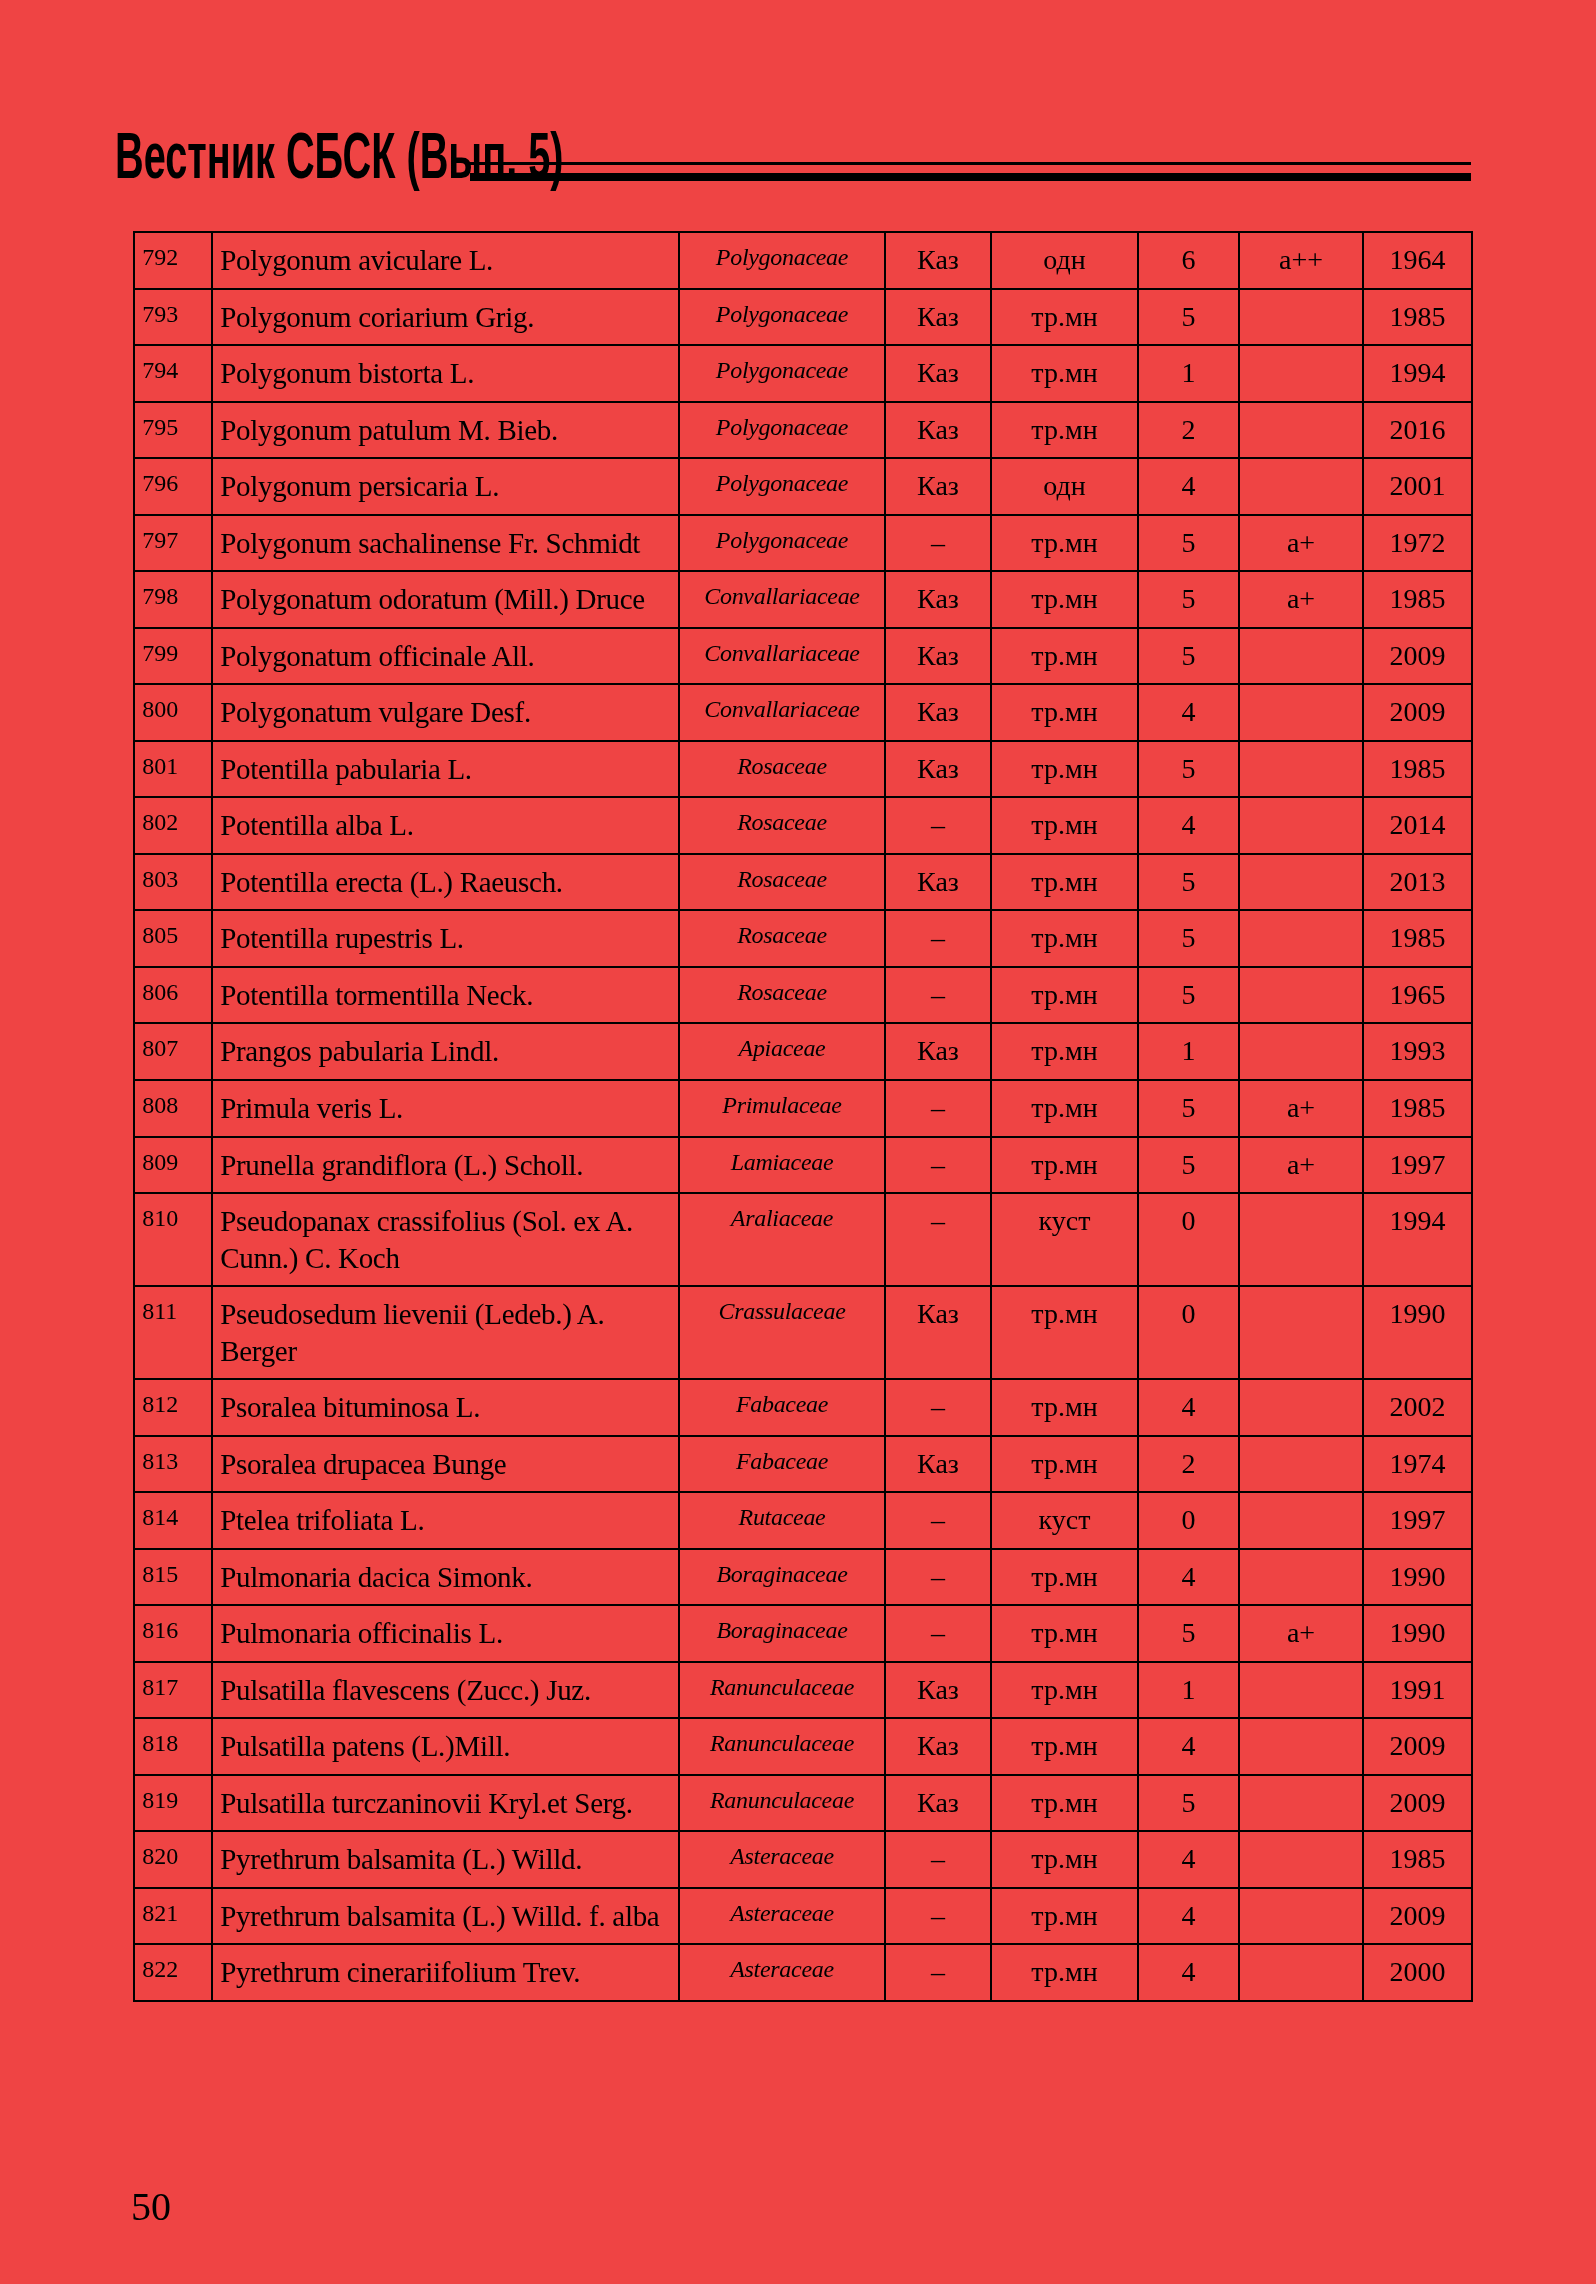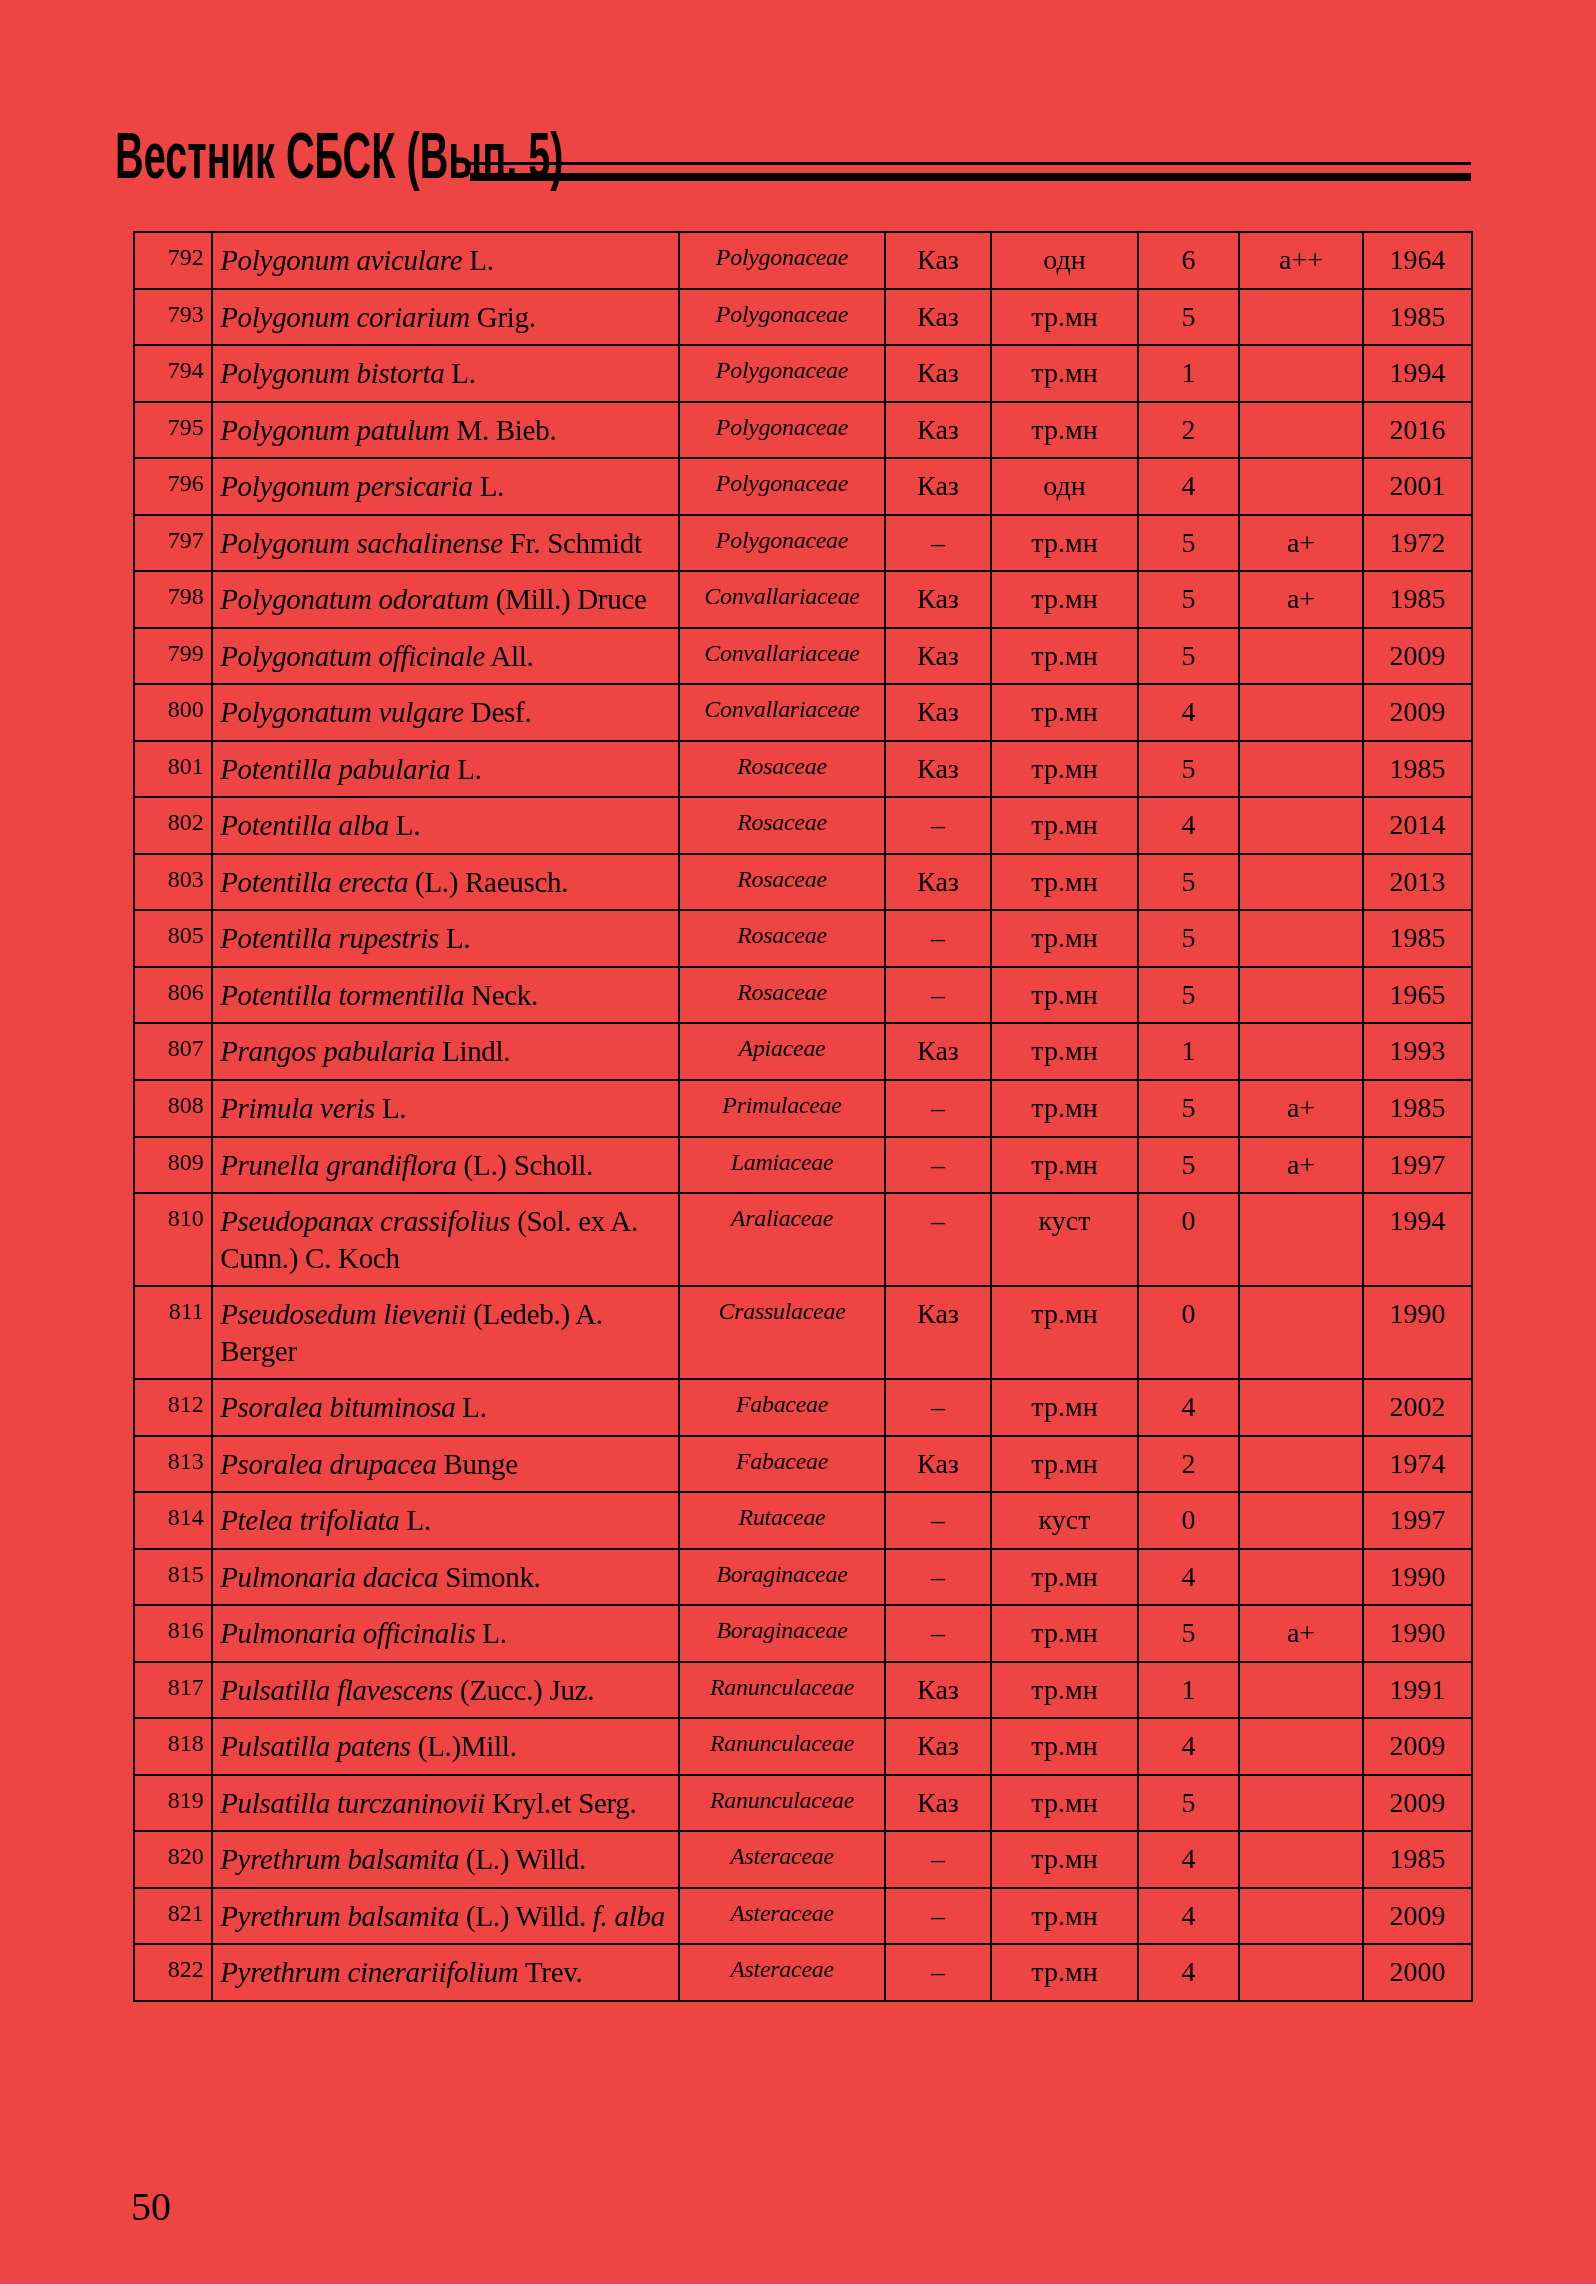--- a/index.html
+++ b/index.html
@@ -50,32 +50,32 @@
   }
   table.species td {
     border: 2.7px solid #000;
     vertical-align: top;
     padding: 9px 7.2px;
     line-height: 1.26;
     overflow: hidden;
   }
   td.c-num {
     vertical-align: middle;
-    text-align: right;
+    text-align: left;
     font-size: 24px;
     padding: 5.4px 1.8px;
   }
   td.c-species {
     text-align: left;
     font-size: 29px;
     letter-spacing: -0.3px;
     padding-left: 12.5px;
     padding-right: 5.4px;
   }
-  td.c-species .lat { font-style: italic; }
+  td.c-species .lat { }
   td.c-family {
     text-align: center;
     font-style: italic;
     font-size: 24px;
     letter-spacing: -0.3px;
     padding-left: 10.7px;
     padding-top: 11.6px;
   }
   td.c-region, td.c-life, td.c-score, td.c-mark, td.c-year {
     text-align: center;

